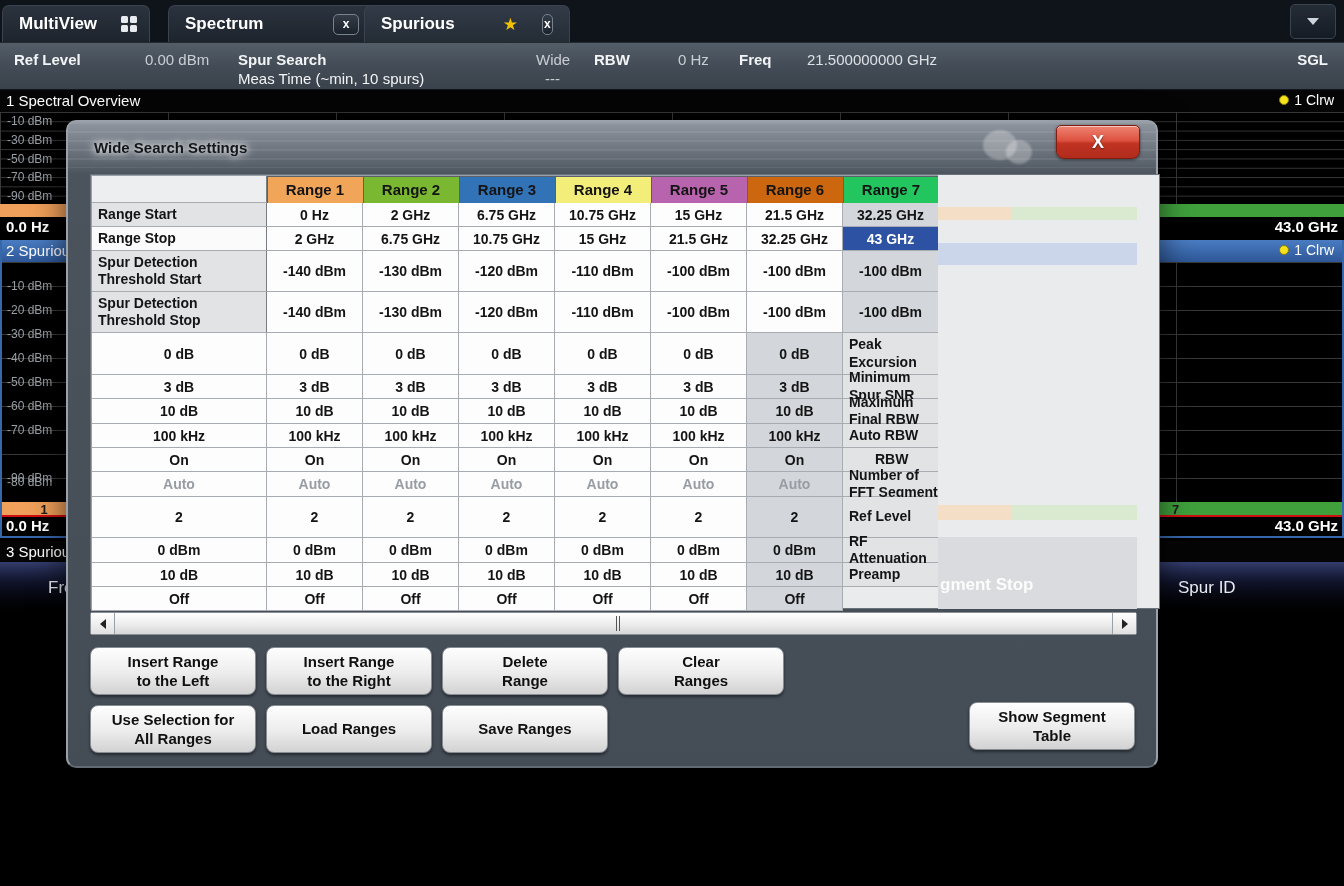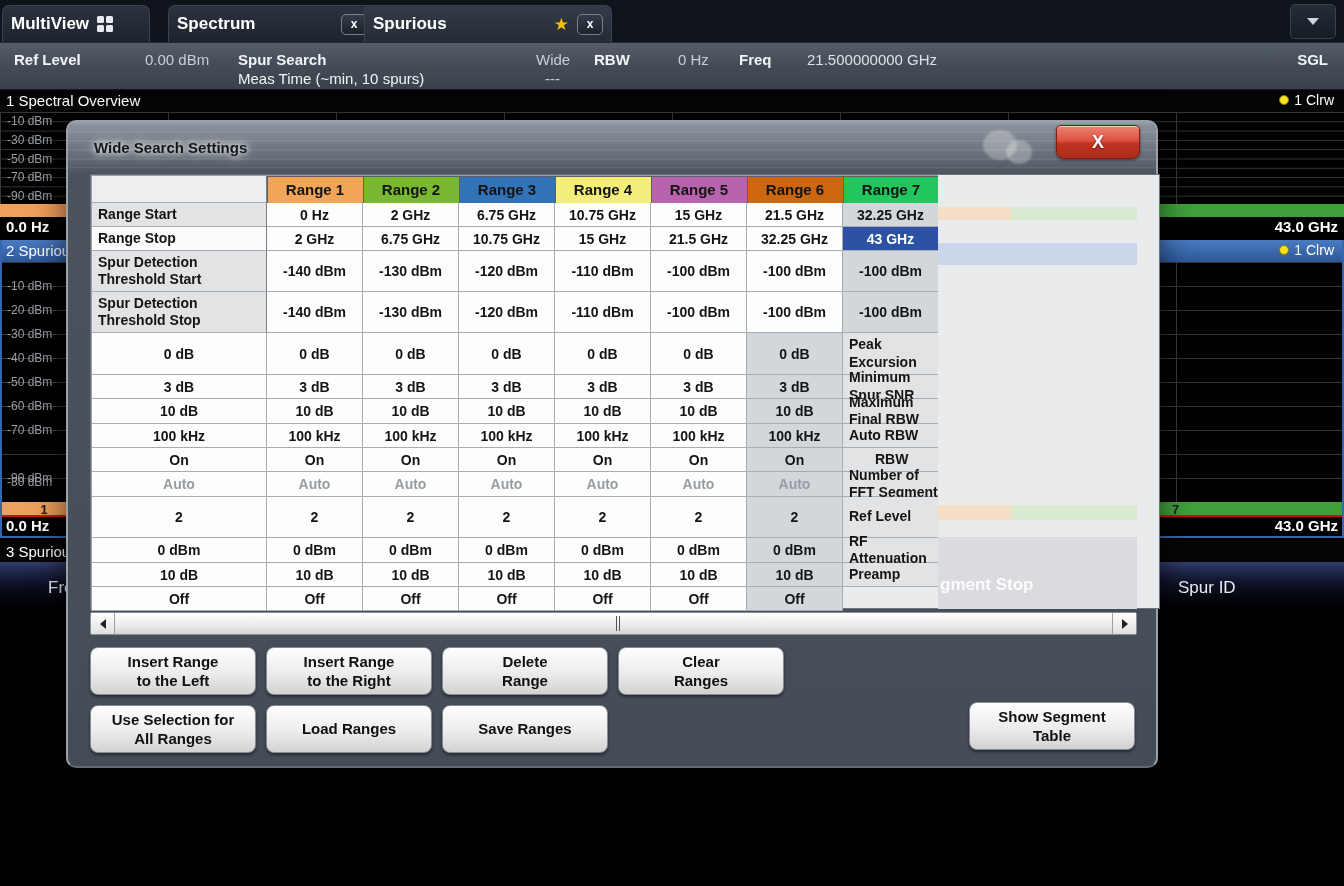--- a/index.html
+++ b/index.html
@@ -7,21 +7,21 @@
   #screen {
     position:relative; width:1344px; height:886px; overflow:hidden;
     background:#000; font-family:"Liberation Sans", sans-serif;
     -webkit-font-smoothing:antialiased;
   }
   
   #tabbar { position:absolute; left:0; top:0; width:1344px; height:42px; background:#0f141b; }
   .tab {
     position:absolute; top:5px; height:37px; border:1px solid #3a434f; border-bottom:none;
     border-radius:7px 7px 0 0; background:linear-gradient(180deg,#2b333e,#1d242d);
-    display:flex; align-items:center; gap:8px; padding:0 8px; cursor:default;
+    display:flex; align-items:center; gap:24px; padding:0 16px; cursor:default;
   }
   .tab.active { background:linear-gradient(180deg,#323b47,#242c36); }
   .tab-label { color:#fff; font-size:17px; font-weight:bold; white-space:nowrap; }
   .grid-icon { display:grid; grid-template-columns:7px 7px; grid-template-rows:7px 7px; gap:2px; }
   .grid-icon span { background:#e8ecf0; border-radius:1.5px; }
   .tab-close {
     width:26px; height:21px; border:1px solid #77828f; border-radius:5px;
     background:linear-gradient(180deg,#333c48,#1b222b); color:#fff; font-size:12px; font-weight:bold;
     display:flex; align-items:center; justify-content:center; line-height:1;
   }
@@ -131,21 +131,21 @@
             <span></span>
             <span></span>
           </span>
           <span style="flex: 1 1 0%;"></span>
         </div>
         <div class="tab" style="left: 168px; width: 208px;">
           <span class="tab-label">Spectrum</span>
           <span style="flex: 1 1 0%;"></span>
           <span class="tab-close">x</span>
         </div>
-        <div class="tab active" style="left: 364px; width: 248px; text-align: center;">
+        <div class="tab active" style="left: 364px; width: 206px; text-align: center;">
           <span class="tab-label">Spurious</span>
           <span style="flex: 1 1 0%;"></span>
           <span class="star-icon">★</span>
           <span class="tab-close">x</span>
         </div>
       </div>
     <div id="tab-overflow">
       <span class="caret-down"></span>
     </div>
   </div>

